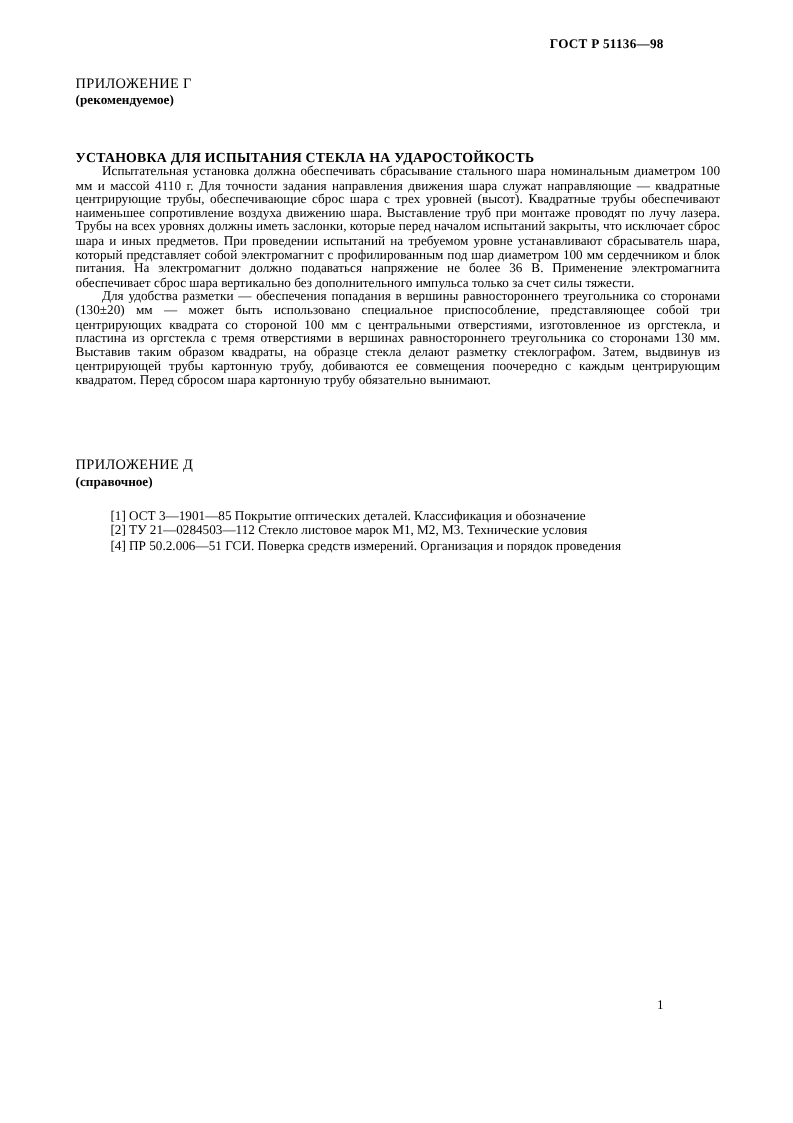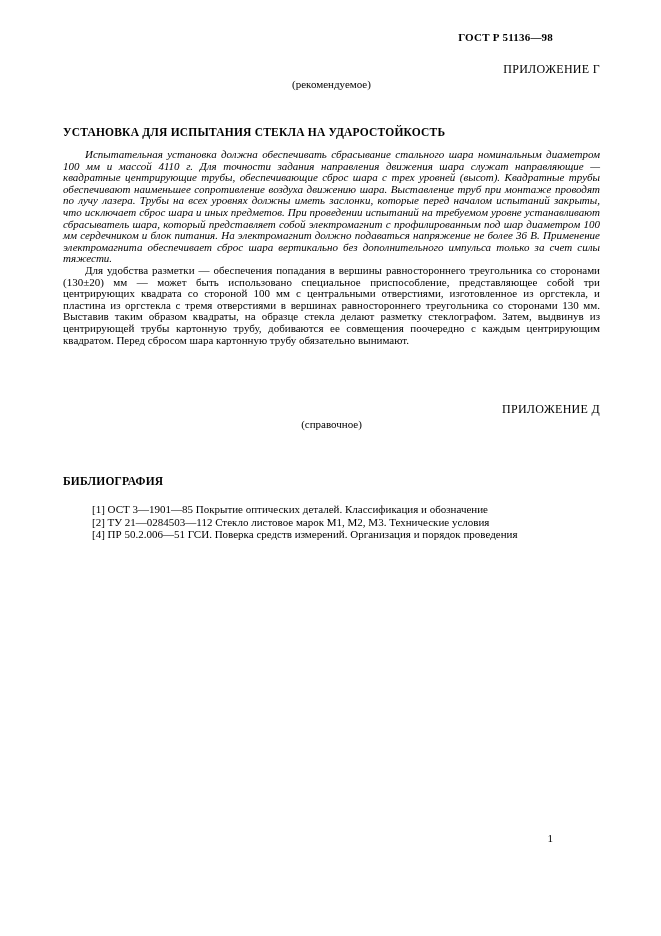--- a/index.html
+++ b/index.html
@@ -31,47 +31,46 @@
     font-size: 11px;
     letter-spacing: 0.2px;
   }
   .content {
     position: absolute;
     top: 56px;
     left: 63px;
     width: 537px;
   }
   .appendix-title {
-    text-align: right;
+    text-align: left;
     font-size: 12px;
     margin-top: 6px;
     letter-spacing: 0.3px;
   }
   .appendix-subtitle {
-    text-align: center;
+    text-align: left;
     font-size: 11px;
     margin-top: 1px;
+    font-weight: bold;
   }
   .section-heading {
     text-align: left;
     font-weight: bold;
     font-size: 11.5px;
     margin: 36px 0 0 0;
     letter-spacing: 0.2px;
   }
   .body-paragraph {
     margin: 0;
     font-size: 11px;
     line-height: 11.6px;
     text-align: justify;
     text-indent: 22px;
   }
   .first-paragraph {
-    margin-top: 11px;
-    font-style: italic;
   }
   .appendix-d-title {
     margin-top: 56px;
   }
   .bibliography-heading {
     margin-top: 45px;
   }
   .references {
     margin-top: 16px;
     padding-left: 29px;
@@ -106,21 +105,20 @@
     <div class="section-heading">УСТАНОВКА ДЛЯ ИСПЫТАНИЯ СТЕКЛА НА УДАРОСТОЙКОСТЬ</div>
 
     <p class="body-paragraph first-paragraph">Испытательная установка должна обеспечивать сбрасывание стального шара номинальным диаметром 100 мм и массой 4110 г. Для точности задания направления движения шара служат направляющие — квадратные центрирующие трубы, обеспечивающие сброс шара с трех уровней (высот). Квадратные трубы обеспечивают наименьшее сопротивление воздуха движению шара. Выставление труб при монтаже проводят по лучу лазера. Трубы на всех уровнях должны иметь заслонки, которые перед началом испытаний закрыты, что исключает сброс шара и иных предметов. При проведении испытаний на требуемом уровне устанавливают сбрасыватель шара, который представляет собой электромагнит с профилированным под шар диаметром 100 мм сердечником и блок питания. На электромагнит должно подаваться напряжение не более 36 В. Применение электромагнита обеспечивает сброс шара вертикально без дополнительного импульса только за счет силы тяжести.</p>
 
     <p class="body-paragraph">Для удобства разметки — обеспечения попадания в вершины равностороннего треугольника со сторонами (130±20) мм — может быть использовано специальное приспособление, представляющее собой три центрирующих квадрата со стороной 100 мм с центральными отверстиями, изготовленное из оргстекла, и пластина из оргстекла с тремя отверстиями в вершинах равностороннего треугольника со сторонами 130 мм. Выставив таким образом квадраты, на образце стекла делают разметку стеклографом. Затем, выдвинув из центрирующей трубы картонную трубу, добиваются ее совмещения поочередно с каждым центрирующим квадратом. Перед сбросом шара картонную трубу обязательно вынимают.</p>
 
     <div class="appendix-title appendix-d-title">ПРИЛОЖЕНИЕ Д</div>
 
     <div class="appendix-subtitle">(справочное)</div>
 
-    <div class="section-heading bibliography-heading">БИБЛИОГРАФИЯ</div>
 
     <div class="references">
       <div class="reference-item">[1]  ОСТ 3—1901—85  Покрытие оптических деталей. Классификация и обозначение</div>
       <div class="reference-item">[2]  ТУ 21—0284503—112  Стекло листовое марок М1, М2, М3. Технические условия</div>
       <div class="reference-item">[4]  ПР 50.2.006—51  ГСИ. Поверка средств измерений. Организация и порядок проведения</div>
     </div>
 
   </div>
 
   <div class="page-number">1</div>

